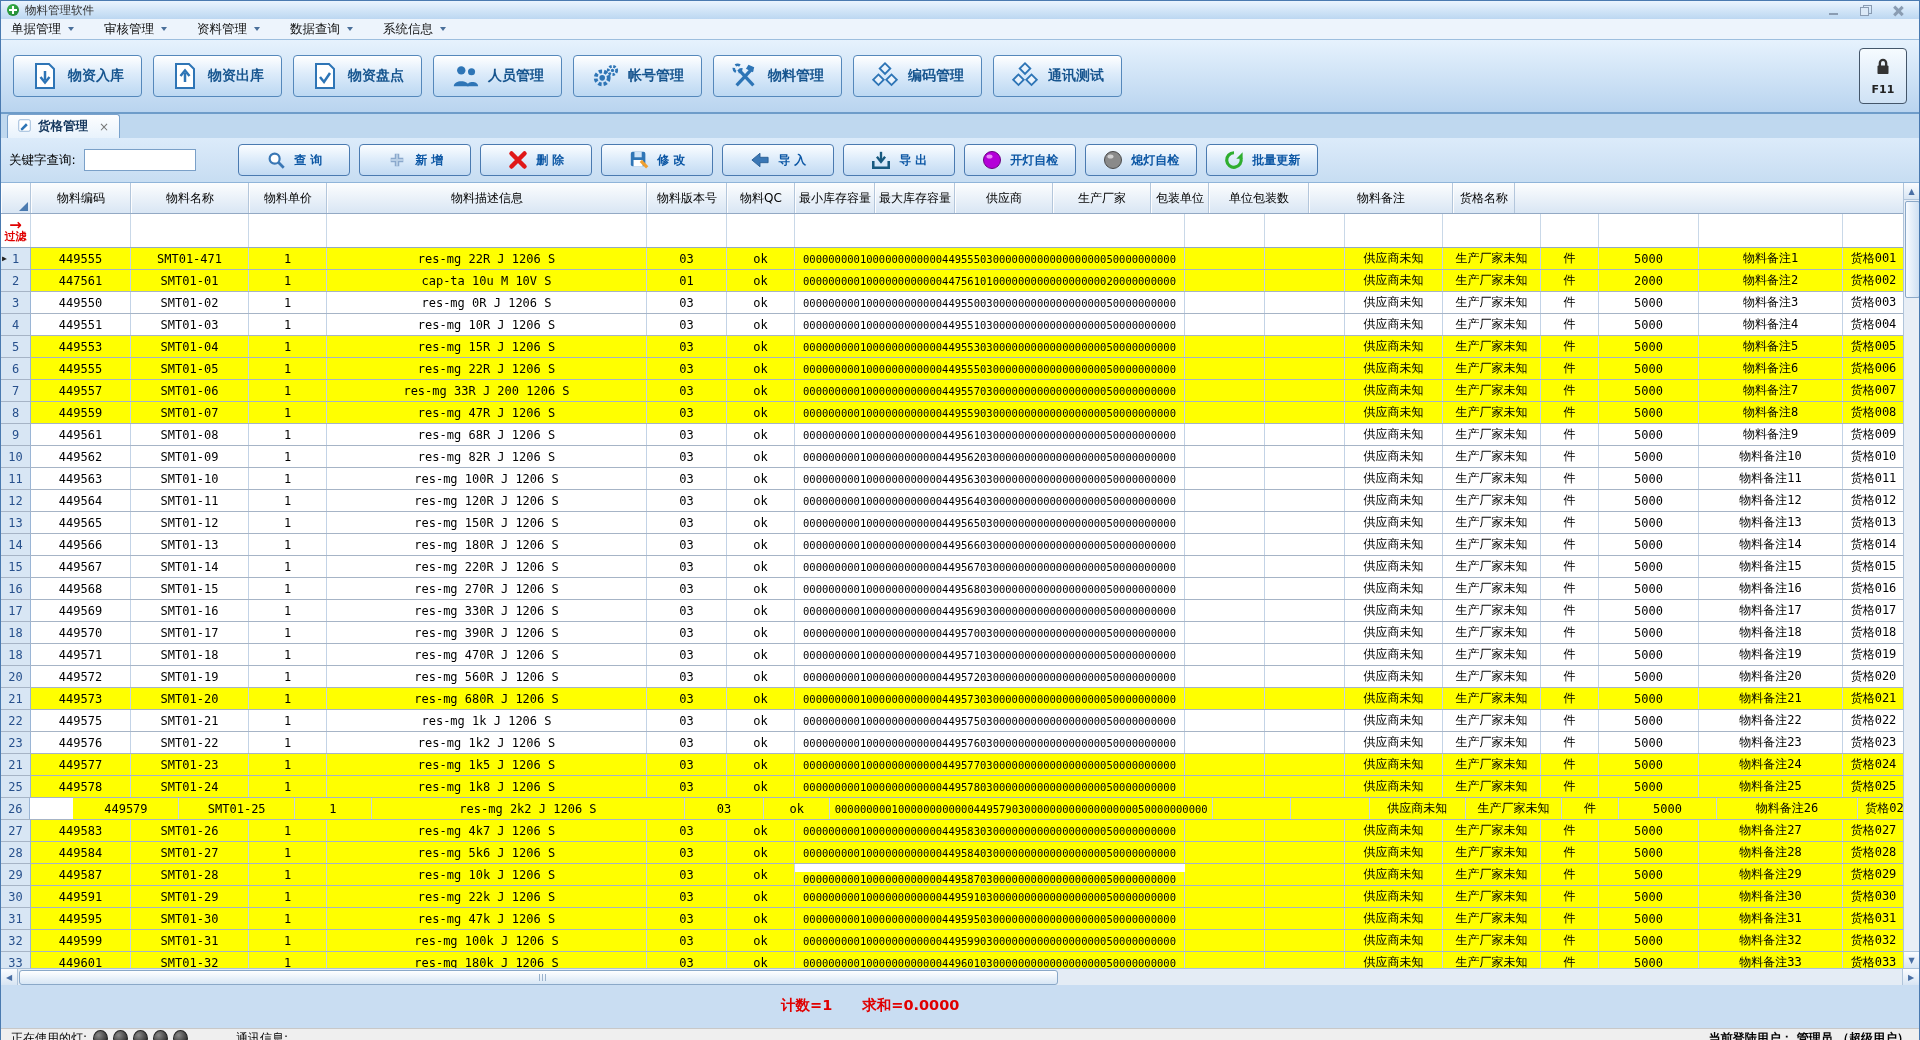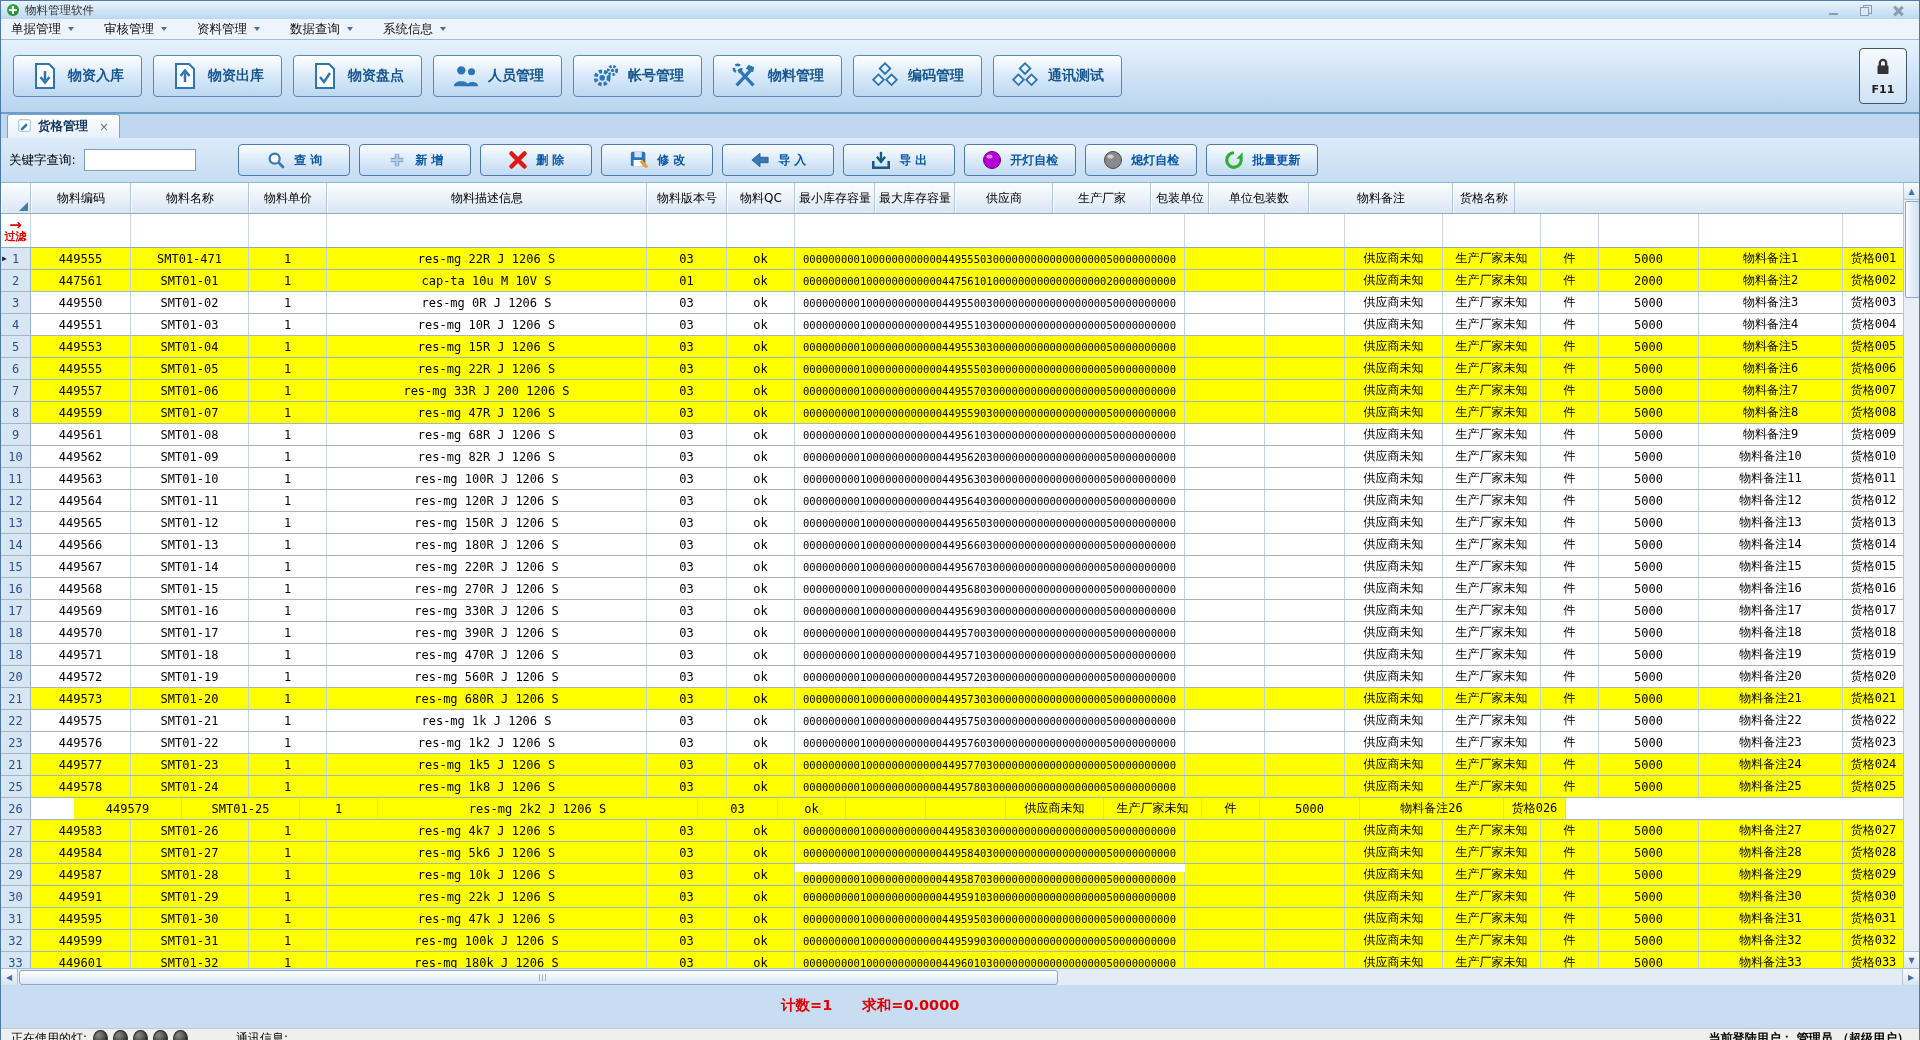--- a/index.html
+++ b/index.html
@@ -892,20 +892,21 @@
         <div class="trow hl">
           <div class="tcell rownum" style="width: 30px;">
             <span>26</span>
           </div>
           <div class="tcell" style="width: 108px; margin-left: 43px;">449579</div>
           <div class="tcell" style="width: 118px;">SMT01-25</div>
           <div class="tcell" style="width: 78px;">1</div>
           <div class="tcell" style="width: 320px;">res-mg 2k2 J 1206 S</div>
           <div class="tcell" style="width: 80px;">03</div>
           <div class="tcell" style="width: 68px;">ok</div>
+          <div class="tcell qr" style="width: 390px;">00000000010000000000004495790300000000000000000050000000000</div>
           <div class="tcell" style="width: 80px;"></div>
           <div class="tcell" style="width: 80px;"></div>
           <div class="tcell" style="width: 98px;">供应商未知</div>
           <div class="tcell" style="width: 98px;">生产厂家未知</div>
           <div class="tcell" style="width: 58px;">件</div>
           <div class="tcell" style="width: 100px;">5000</div>
           <div class="tcell" style="width: 144px;">物料备注26</div>
           <div class="tcell" style="width: 62px;">货格026</div>
         </div>
         <div class="trow hl">

